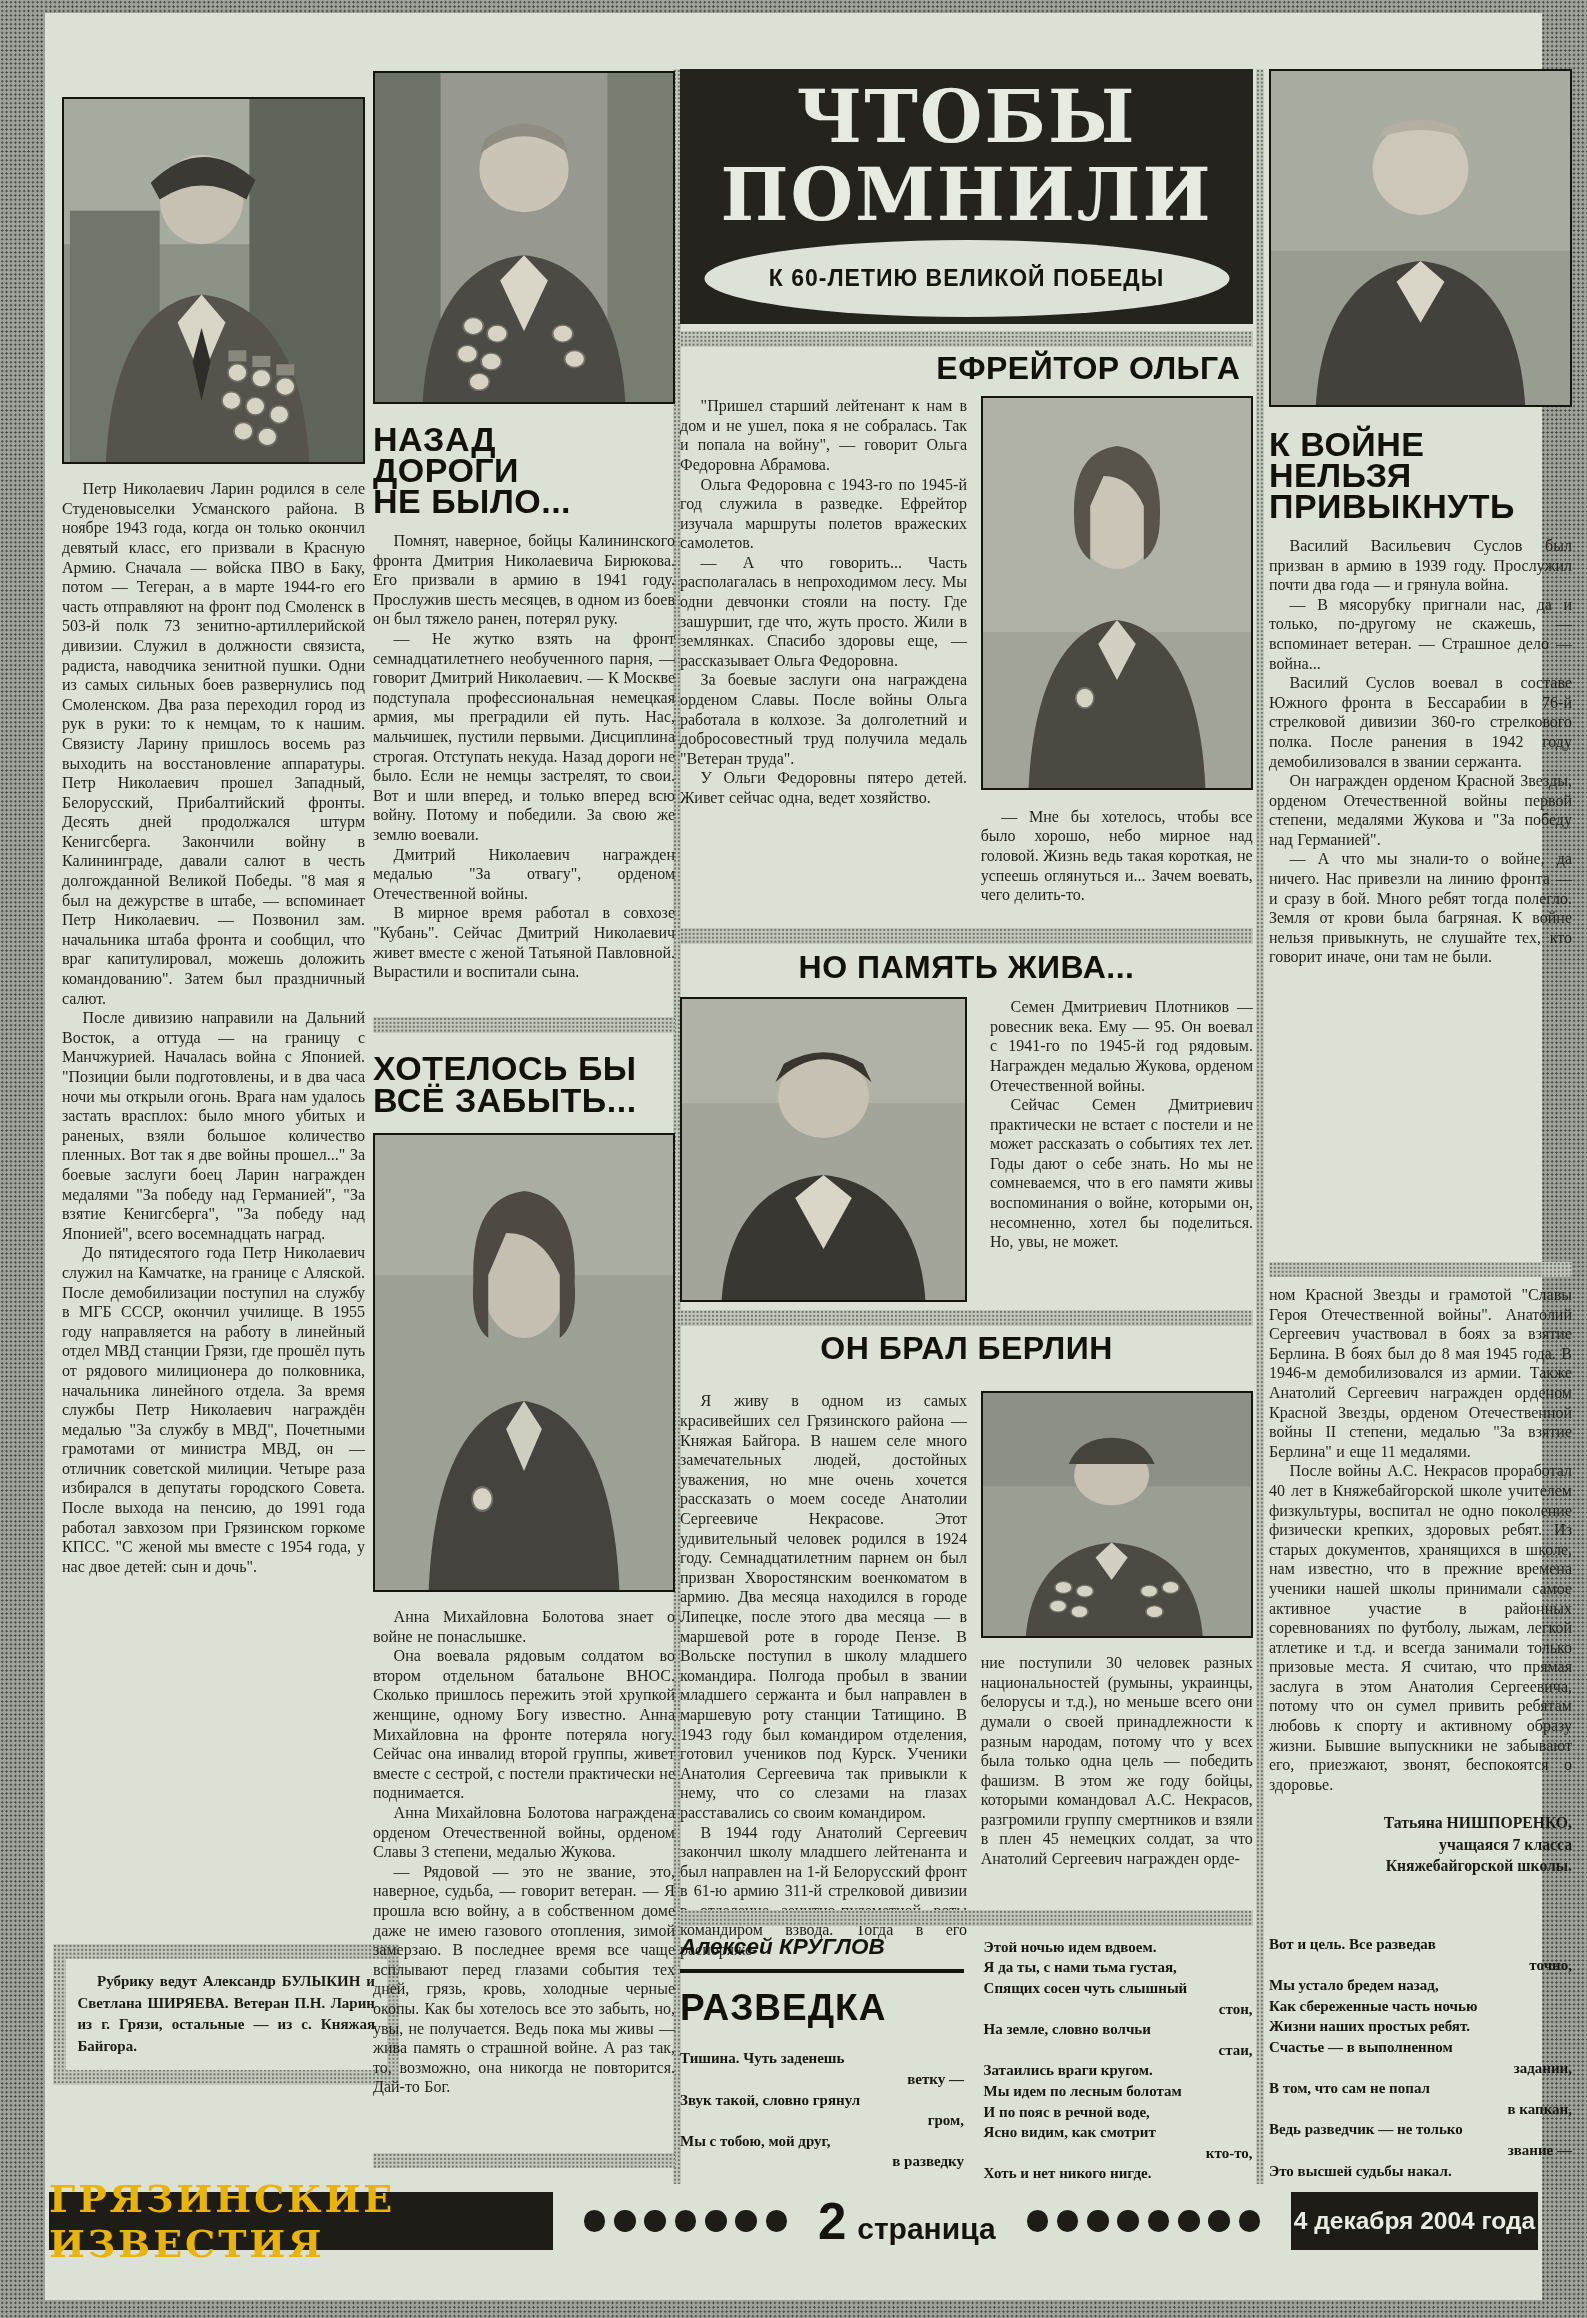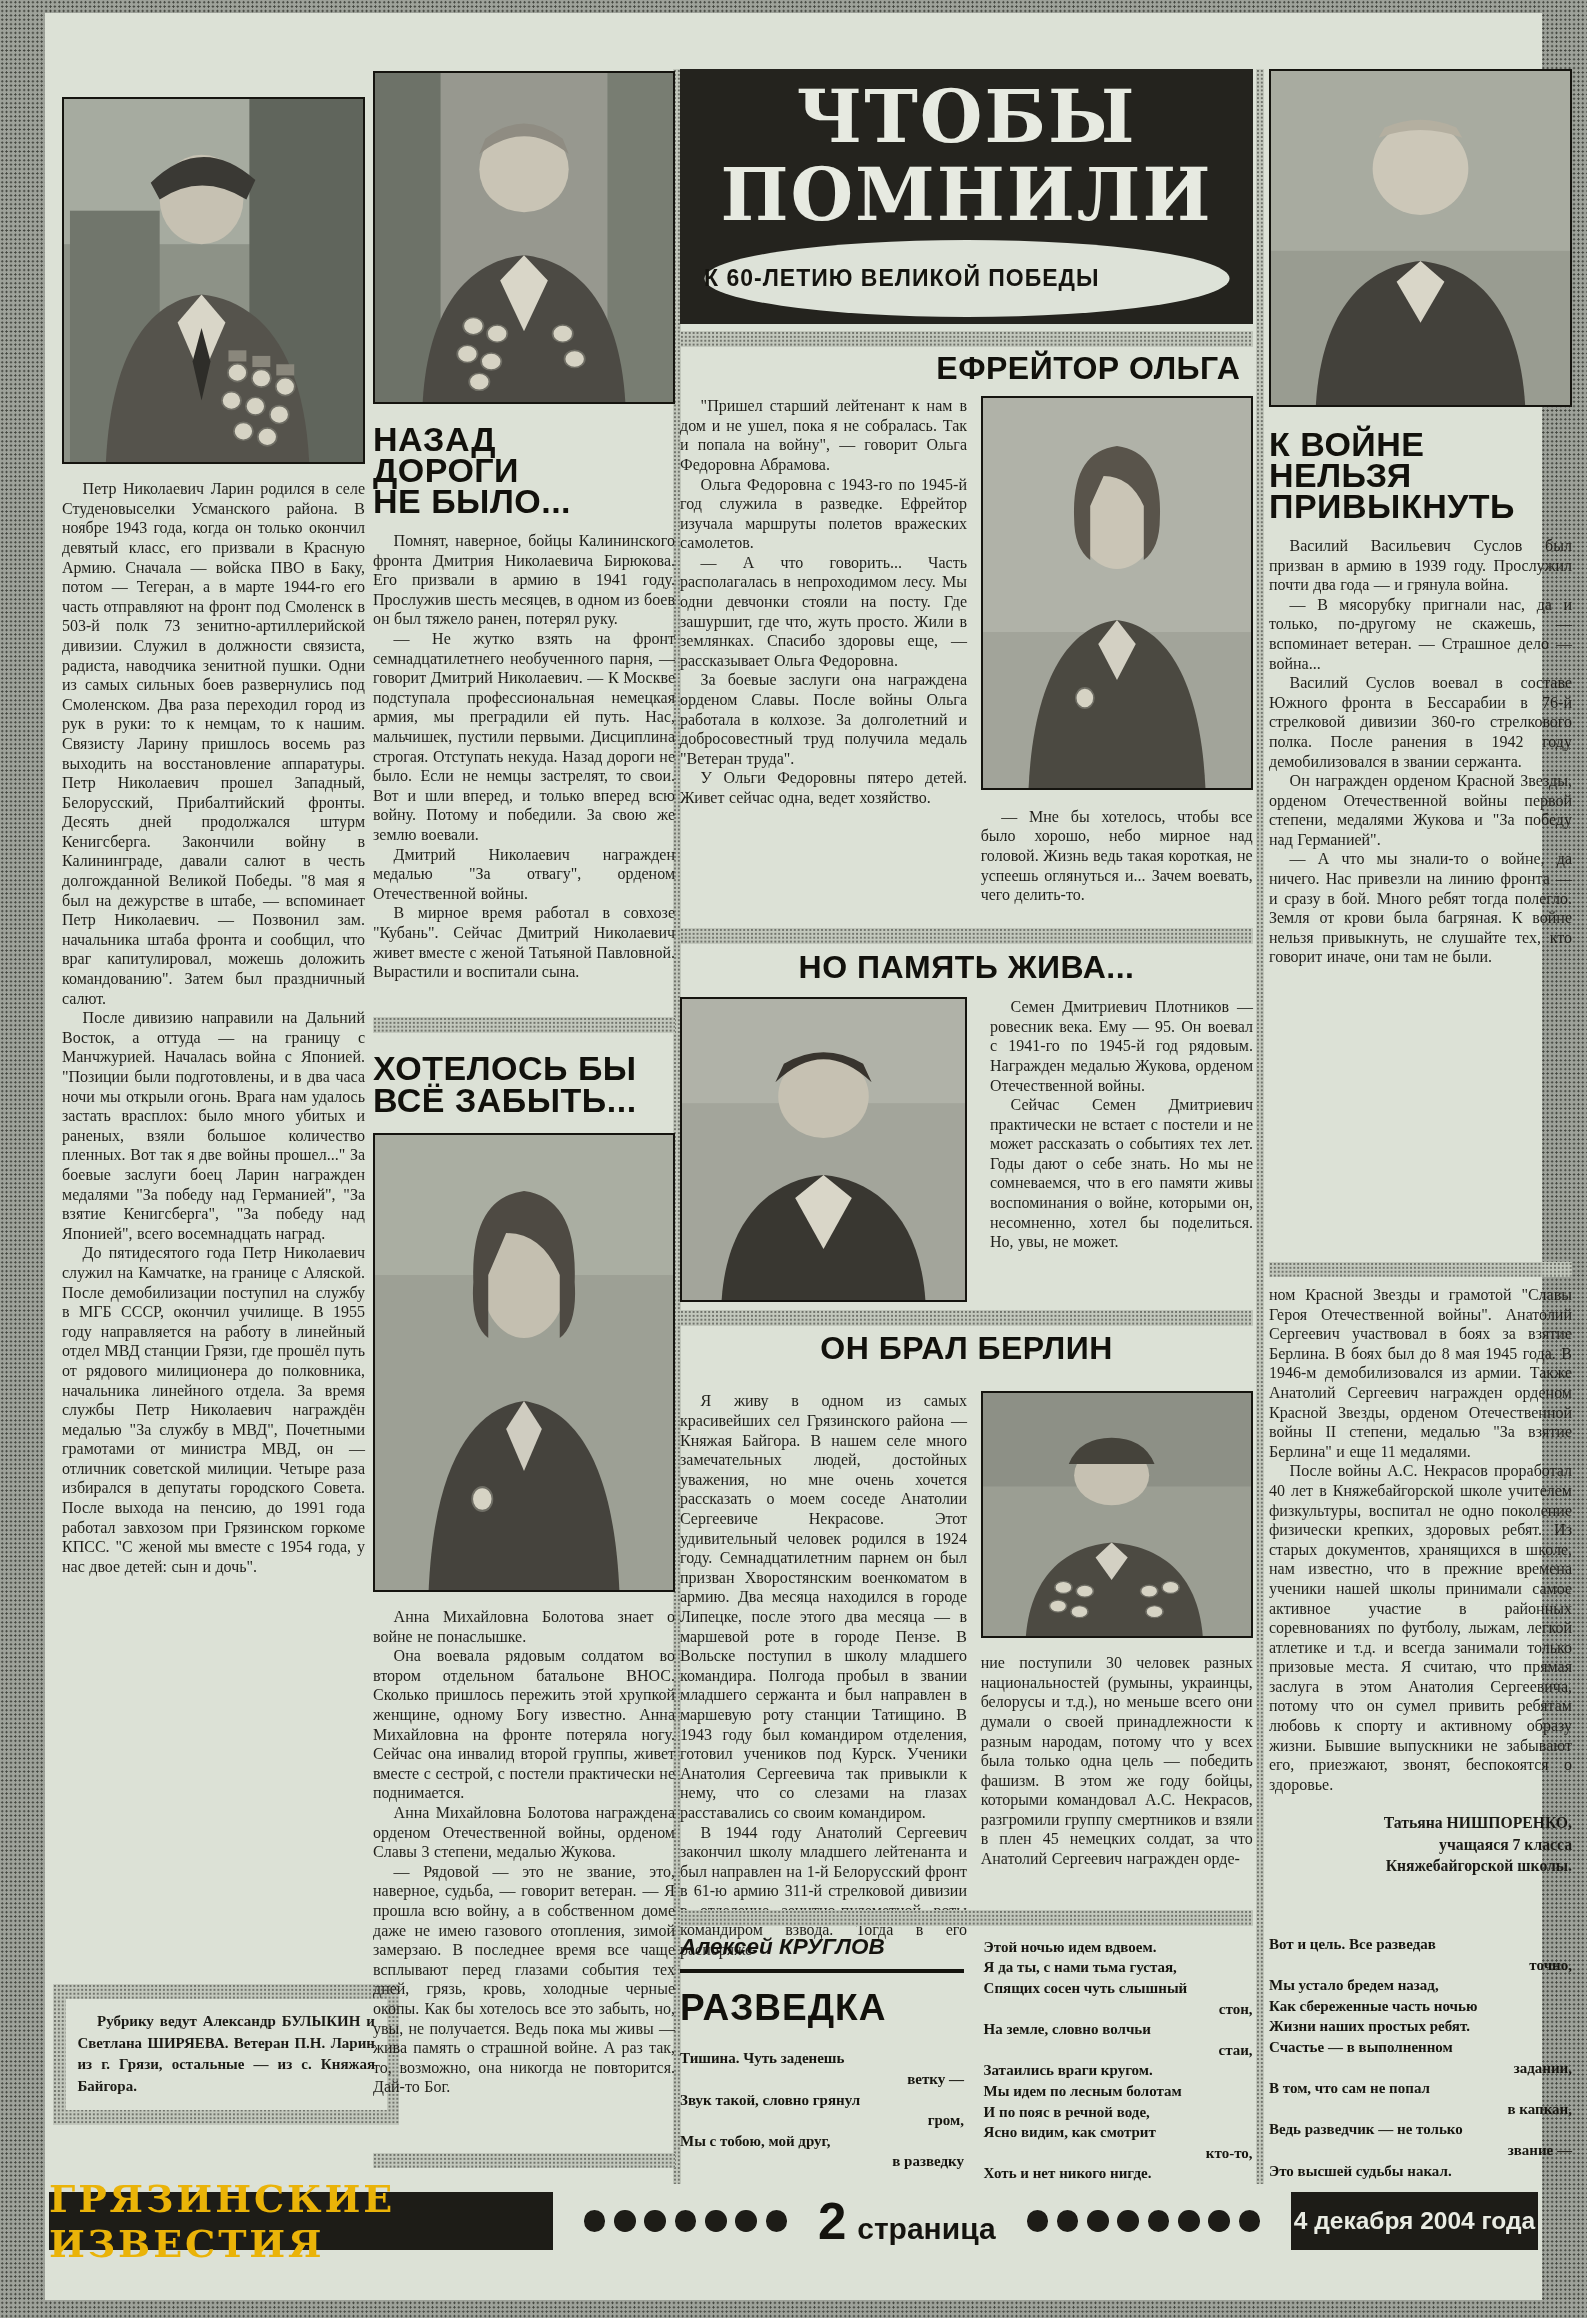--- a/index.html
+++ b/index.html
@@ -22,21 +22,21 @@
         text-align:justify;text-indent:20.6px;color:#201f1a;word-spacing:0.5px;}
   .body-text p.ni{text-indent:0;}
   
   .photo{margin:0;border:2px solid #15140f;background:#8e8f87;overflow:hidden;}
   .photo svg{display:block;width:100%;height:100%;}
   
   .masthead{position:absolute;background:#24231e;text-align:center;}
   .masthead-title{font-family:"DejaVu Serif",serif;font-weight:700;font-size:72px;line-height:1.08;
         color:#e7eae1;white-space:pre-line;margin:8.8px 0 0 0;letter-spacing:2px;}
   .masthead-ellipse{position:absolute;left:50%;transform:translateX(-50%);bottom:6.9px;width:525px;height:77px;
-        border-radius:50%;background:#dde2d8;display:flex;align-items:center;justify-content:flex-start;}
+        border-radius:50%;background:#dde2d8;display:flex;align-items:center;justify-content:center;}
   .masthead-ellipse div{font-family:"Liberation Sans",sans-serif;font-weight:700;font-size:23px;color:#15140f;letter-spacing:1px;}
   
   .credit-wrap{position:absolute;background-color:#c2c7bc;
         background-image:radial-gradient(circle,#70736b 0.8px,transparent 1px);
         background-size:3.9px 3.9px;padding:14.7px 12.7px;}
   .credit-box{background:#dce1d6;padding:12.7px 11.7px;}
   .credit-box p{margin:0;font-family:"Liberation Serif",serif;font-weight:700;font-size:15px;
         line-height:21.5px;text-align:justify;text-indent:19.6px;color:#1b1a15;}
   
   .poem p{margin:0;font-family:"Liberation Serif",serif;font-weight:700;font-size:15px;
@@ -101,21 +101,21 @@
           </g>
       </svg>
     </figure>
     <div class="body-text" style="margin-top:15.7px;">
         <p>Петр Николаевич Ларин родился в селе Студеновыселки Усманского района. В ноябре 1943 года, когда он только окончил девятый класс, его призвали в Красную Армию. Сначала — войска ПВО в Баку, потом — Тегеран, а в марте 1944-го его часть отправляют на фронт под Смоленск в 503-й полк 73 зенитно-артиллерийской дивизии. Служил в должности связиста, радиста, наводчика зенитной пушки. Одни из самых сильных боев развернулись под Смоленском. Два раза переходил город из рук в руки: то к немцам, то к нашим. Связисту Ларину пришлось восемь раз выходить на восстановление аппаратуры. Петр Николаевич прошел Западный, Белорусский, Прибалтийский фронты. Десять дней продолжался штурм Кенигсберга. Закончили войну в Калининграде, давали салют в честь долгожданной Великой Победы. "8 мая я был на дежурстве в штабе, — вспоминает Петр Николаевич. — Позвонил зам. начальника штаба фронта и сообщил, что враг капитулировал, можешь доложить командованию". Затем был праздничный салют.</p>
         <p>После дивизию направили на Дальний Восток, а оттуда — на границу с Манчжурией. Началась война с Японией. "Позиции были подготовлены, и в два часа ночи мы открыли огонь. Врага нам удалось застать врасплох: было много убитых и раненых, взяли большое количество пленных. Вот так я две войны прошел..." За боевые заслуги боец Ларин награжден медалями "За победу над Германией", "За взятие Кенигсберга", "За победу над Японией", всего восемнадцать наград.</p>
         <p>До пятидесятого года Петр Николаевич служил на Камчатке, на границе с Аляской. После демобилизации поступил на службу в МГБ СССР, окончил училище. В 1955 году направляется на работу в линейный отдел МВД станции Грязи, где прошёл путь от рядового милиционера до полковника, начальника линейного отдела. За время службы Петр Николаевич награждён медалью "За службу в МВД", Почетными грамотами от министра МВД, он — отличник советской милиции. Четыре раза избирался в депутаты городского Совета. После выхода на пенсию, до 1991 года работал завхозом при Грязинском горкоме КПСС. "С женой мы вместе с 1954 года, у нас двое детей: сын и дочь".</p>
       </div>
   </section>
 
-  <div class="credit-wrap" style="left:53px;top:1984px;width:321px;">
+  <div class="credit-wrap" style="left:53px;top:1944px;width:321px;">
     <div class="credit-box">
       <p>Рубрику ведут Александр БУЛЫКИН и Светлана ШИРЯЕВА. Ветеран П.Н. Ларин из г. Грязи, остальные — из с. Княжая Байгора.</p>
     </div>
   </div>
 
   <section class="col" style="left:373px;top:71px;width:302px;">
     <figure class="photo" style="height:329px;">
       <svg viewBox="0 0 100 130" preserveAspectRatio="none">
         <rect x="0" y="0" width="100" height="130" fill="#97988f"></rect>
         <rect x="0" y="0" width="22" height="130" fill="#6d7268"></rect>

